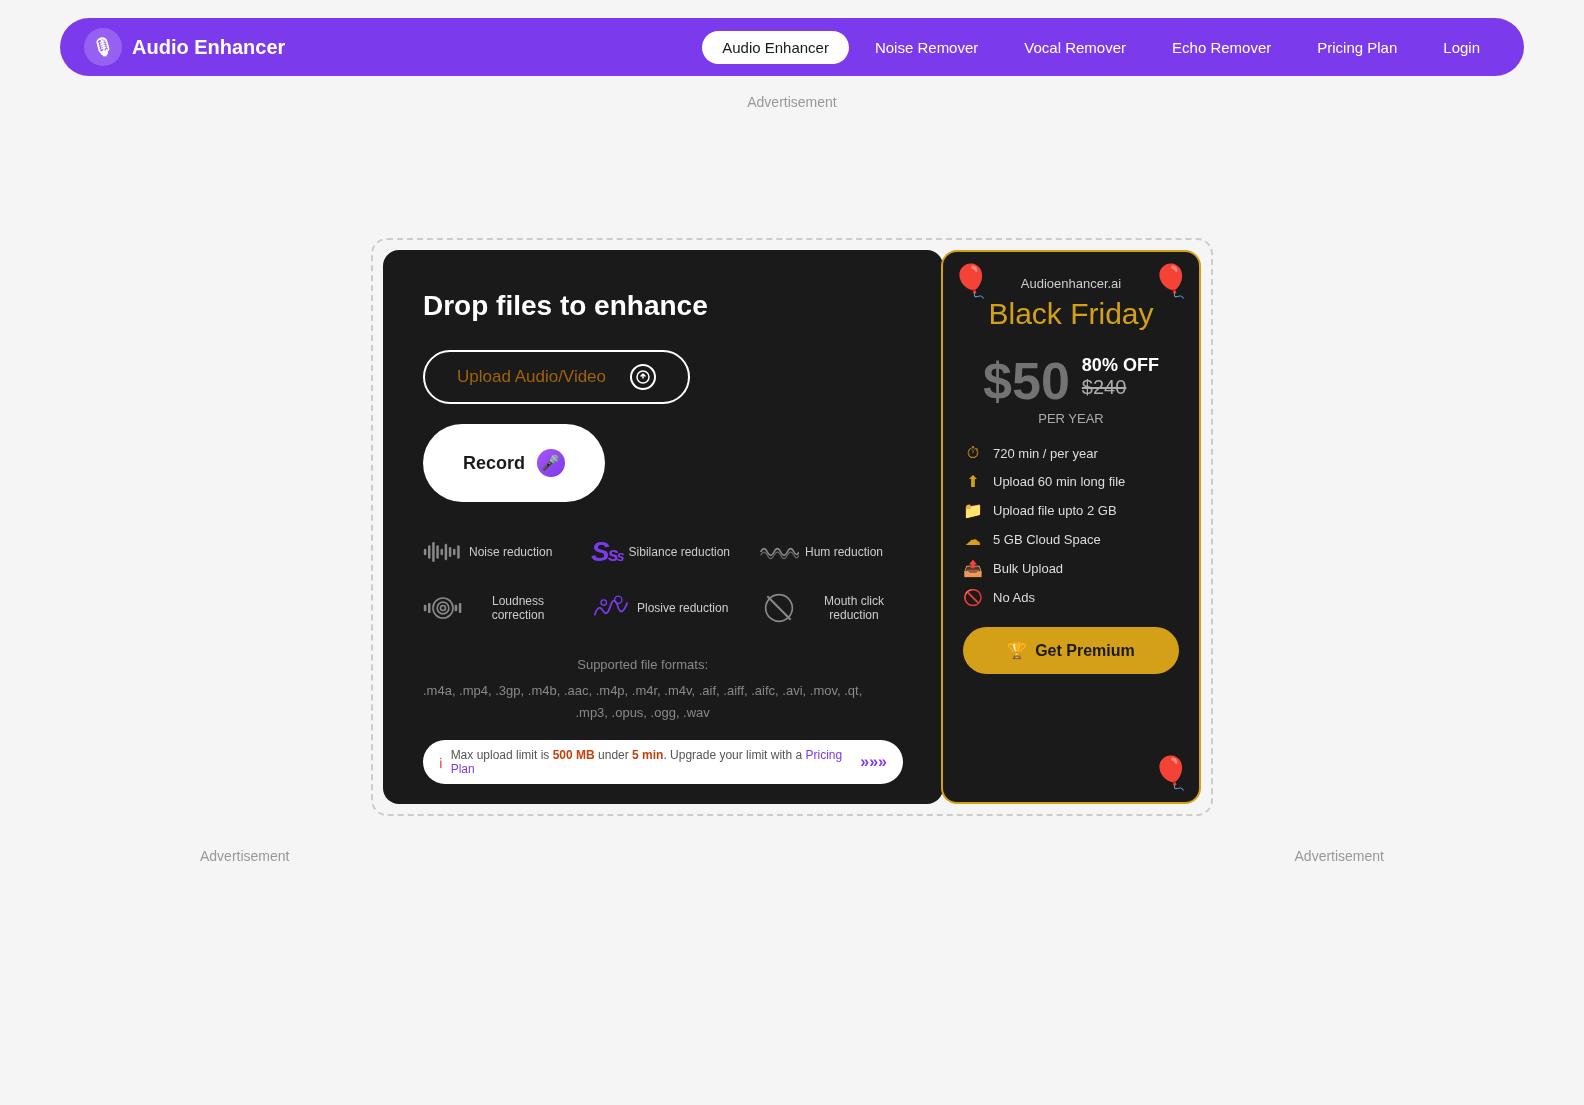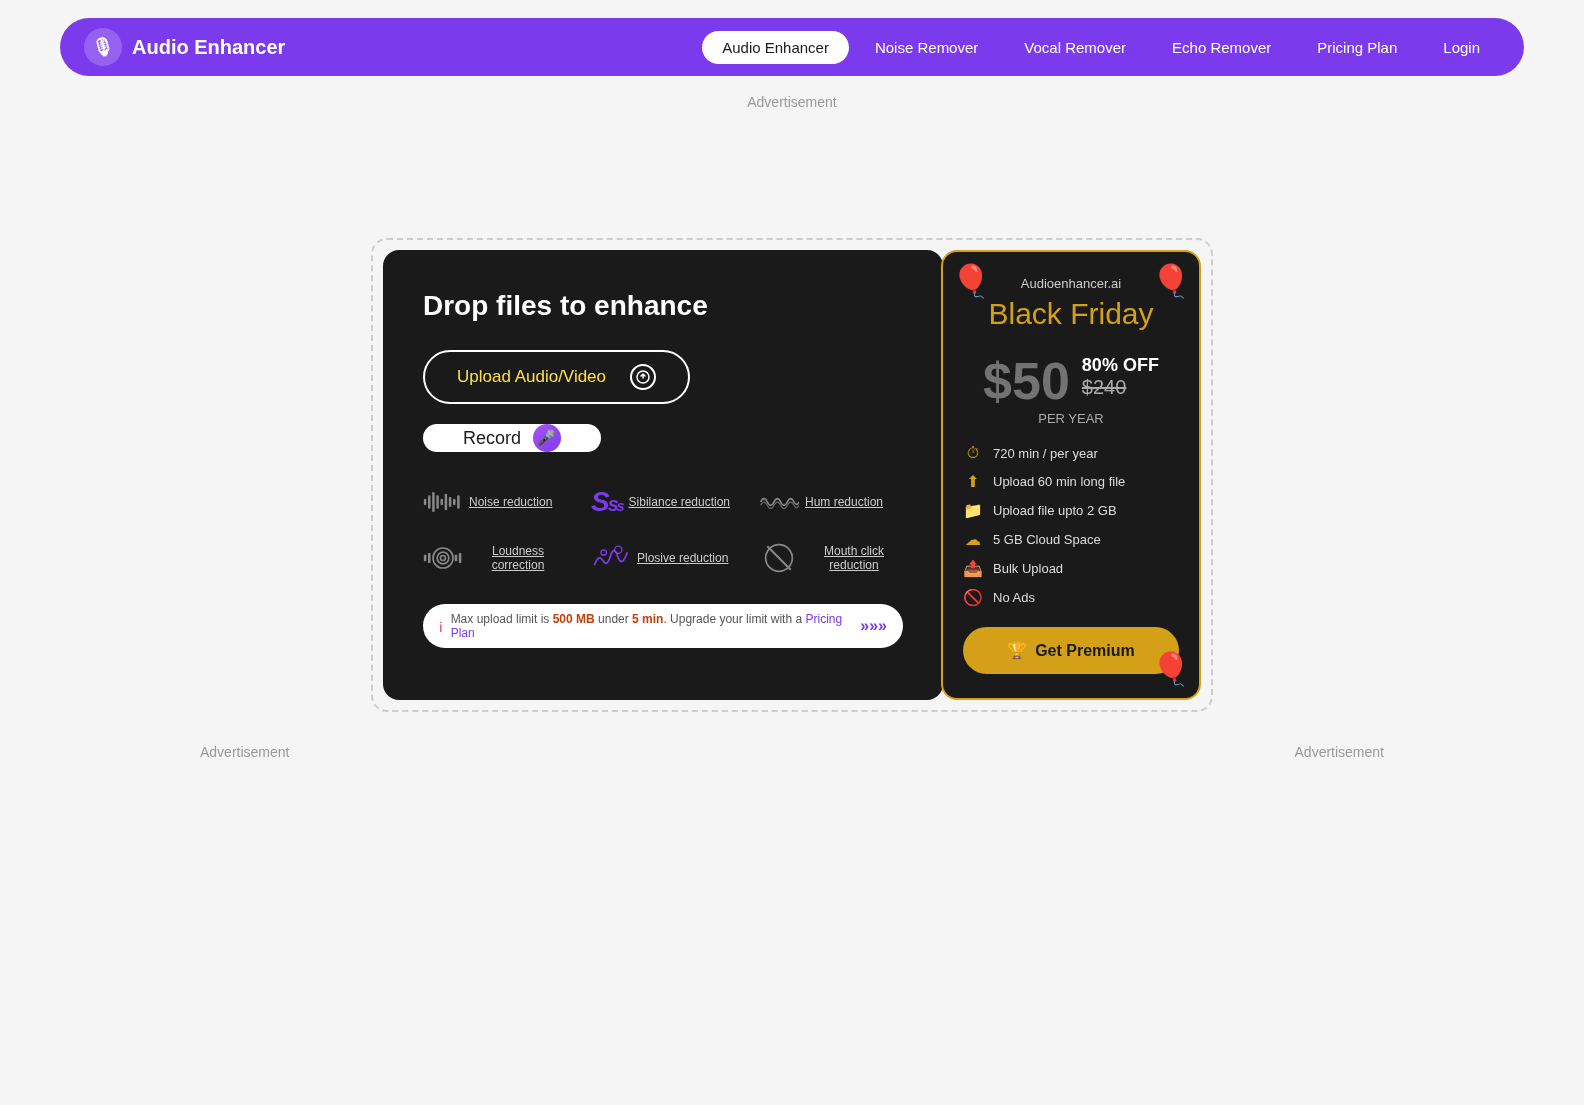--- a/index.html
+++ b/index.html
@@ -92,21 +92,21 @@
       font-size: 28px;
       font-weight: 600;
       color: #fff;
       text-align: center;
       margin-bottom: 28px;
     }
 
     .upload-btn {
       border: 2px solid #fff;
       background: transparent;
-      color: #fde047;
+      color: #a16207;
       border-radius: 50px;
       padding: 12px 32px;
       font-size: 17px;
       cursor: pointer;
       display: flex;
       align-items: center;
       gap: 24px;
       margin-bottom: 20px;
     }
     .upload-btn-icon {
@@ -115,23 +115,23 @@
       border-radius: 50%;
       display: flex; align-items: center; justify-content: center;
       font-size: 14px;
     }
 
     .record-btn {
       background: #fff;
       color: #1a1a1a;
       border: none;
       border-radius: 50px;
-      padding: 0 40px;
+      padding: 25px 40px;
       font-size: 18px;
-      font-weight: 400;
+      font-weight: 700;
       cursor: pointer;
       display: flex;
       align-items: center;
       gap: 12px;
       margin-bottom: 32px;
     }
     .record-mic-icon {
       width: 28px; height: 28px;
       border-radius: 50%;
       background: linear-gradient(135deg, #a855f7, #7c3aed);
@@ -158,21 +158,20 @@
     .feature-icon {
       font-size: 28px;
       color: #aaa;
       height: 36px;
       display: flex;
       align-items: center;
     }
     .feature-label {
       font-size: 12px;
       color: #ccc;
-      text-decoration: underline;
     }
 
     
     .noise-icon svg, .loudness-icon svg, .sibilance-icon svg, .hum-icon svg, .plosive-icon svg, .mouth-icon svg {
       width: 40px; height: 30px;
     }
 
     
     .formats-section {
       text-align: center;
@@ -444,20 +443,25 @@
           <div class="feature-icon mouth-icon">
             <svg viewBox="0 0 36 36" fill="none">
               <circle cx="18" cy="18" r="16" stroke="#888" stroke-width="2"></circle>
               <line x1="4" y1="4" x2="32" y2="32" stroke="#888" stroke-width="2.5"></line>
             </svg>
           </div>
           <span class="feature-label">Mouth click reduction</span>
         </div>
       </div>
 
+      <div class="formats-section">
+        <div class="formats-title">Supported file formats:</div>
+        <div>.m4a, .mp4, .3gp, .m4b, .aac, .m4p, .m4r, .m4v, .aif, .aiff, .aifc, .avi, .mov, .qt,</div>
+        <div>.mp3, .opus, .ogg, .wav</div>
+      </div>
 
       <div class="limit-bar">
         <span class="info-icon">ℹ</span>
         <span>
           Max upload limit is <span class="limit-highlight">500 MB</span> under <span class="limit-highlight">5 min</span>. Upgrade your limit with a <a href="#" class="limit-link">Pricing Plan</a>
         </span>
         <span class="limit-arrows">»»»</span>
       </div>
     </div>
 

